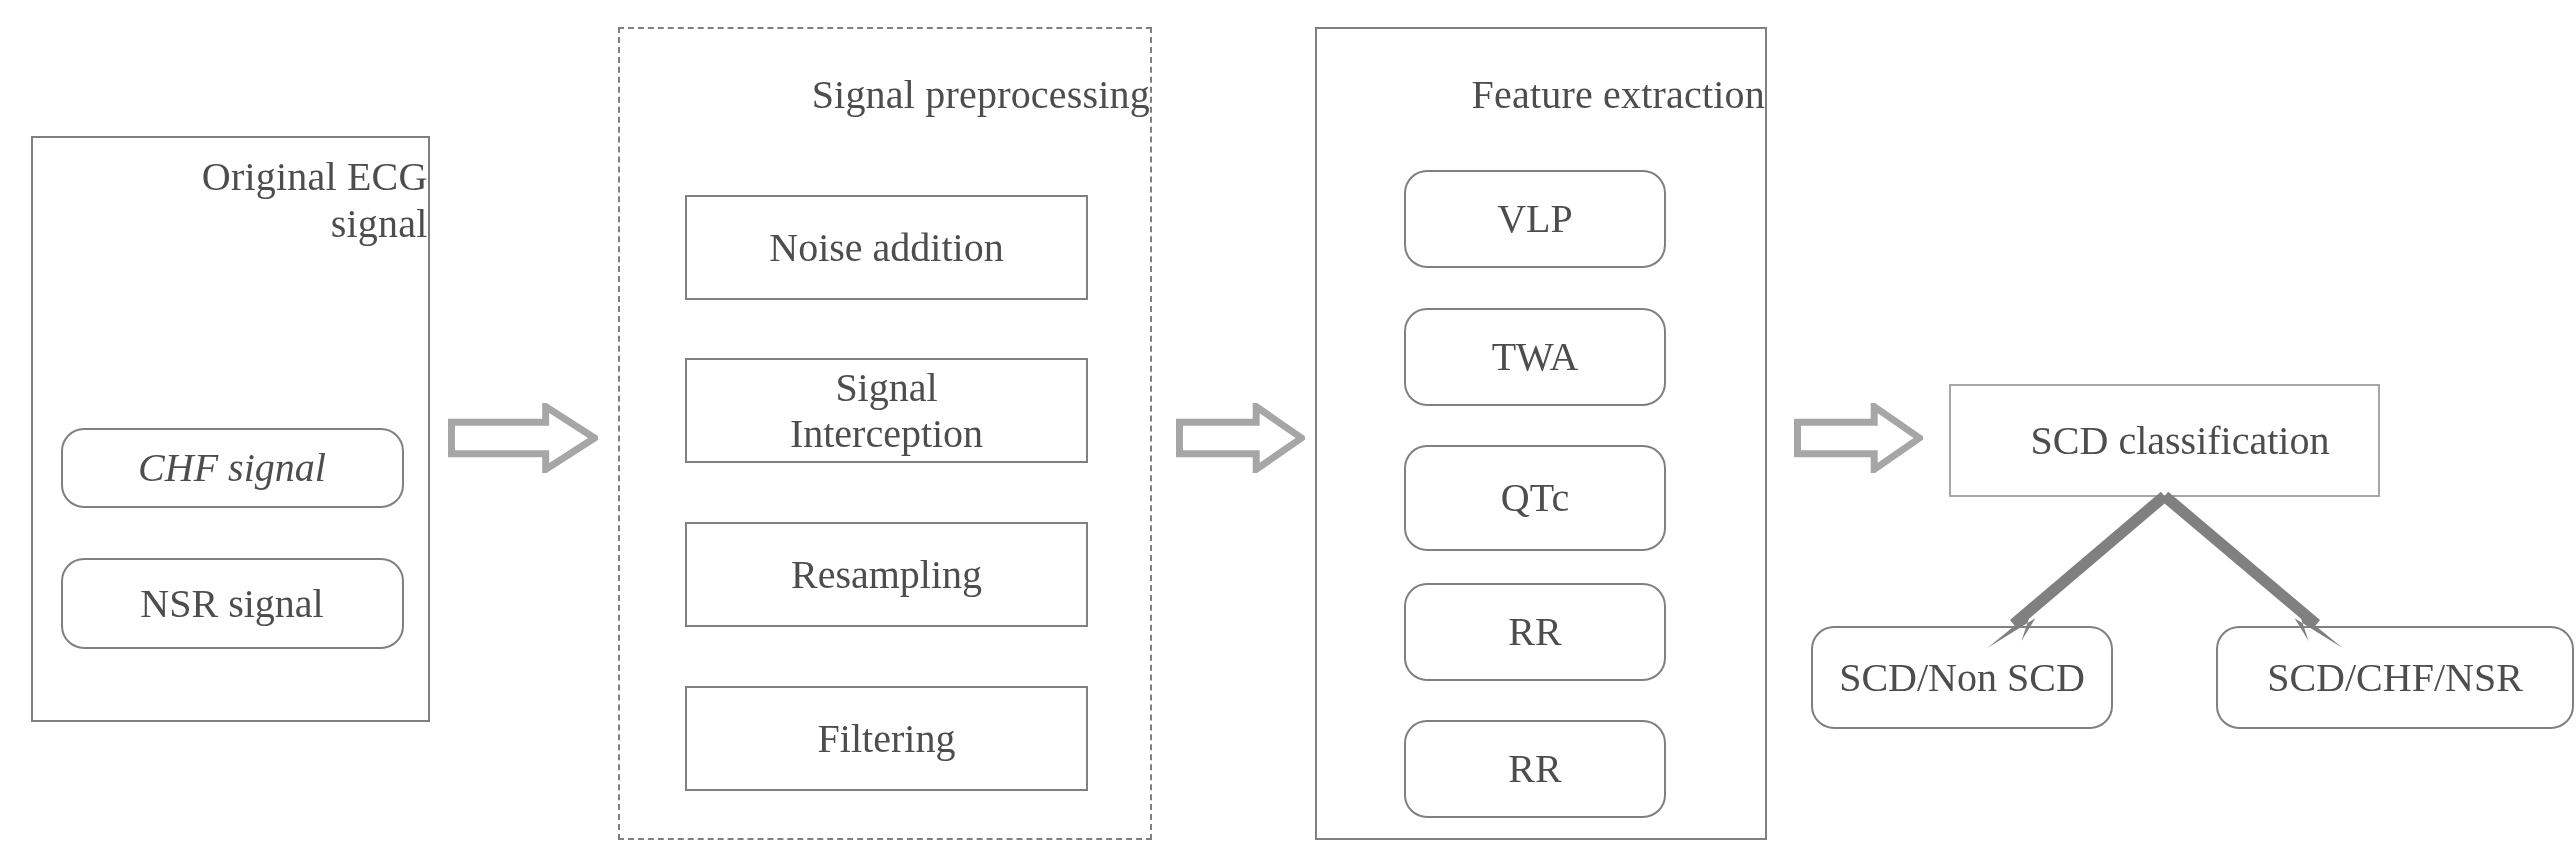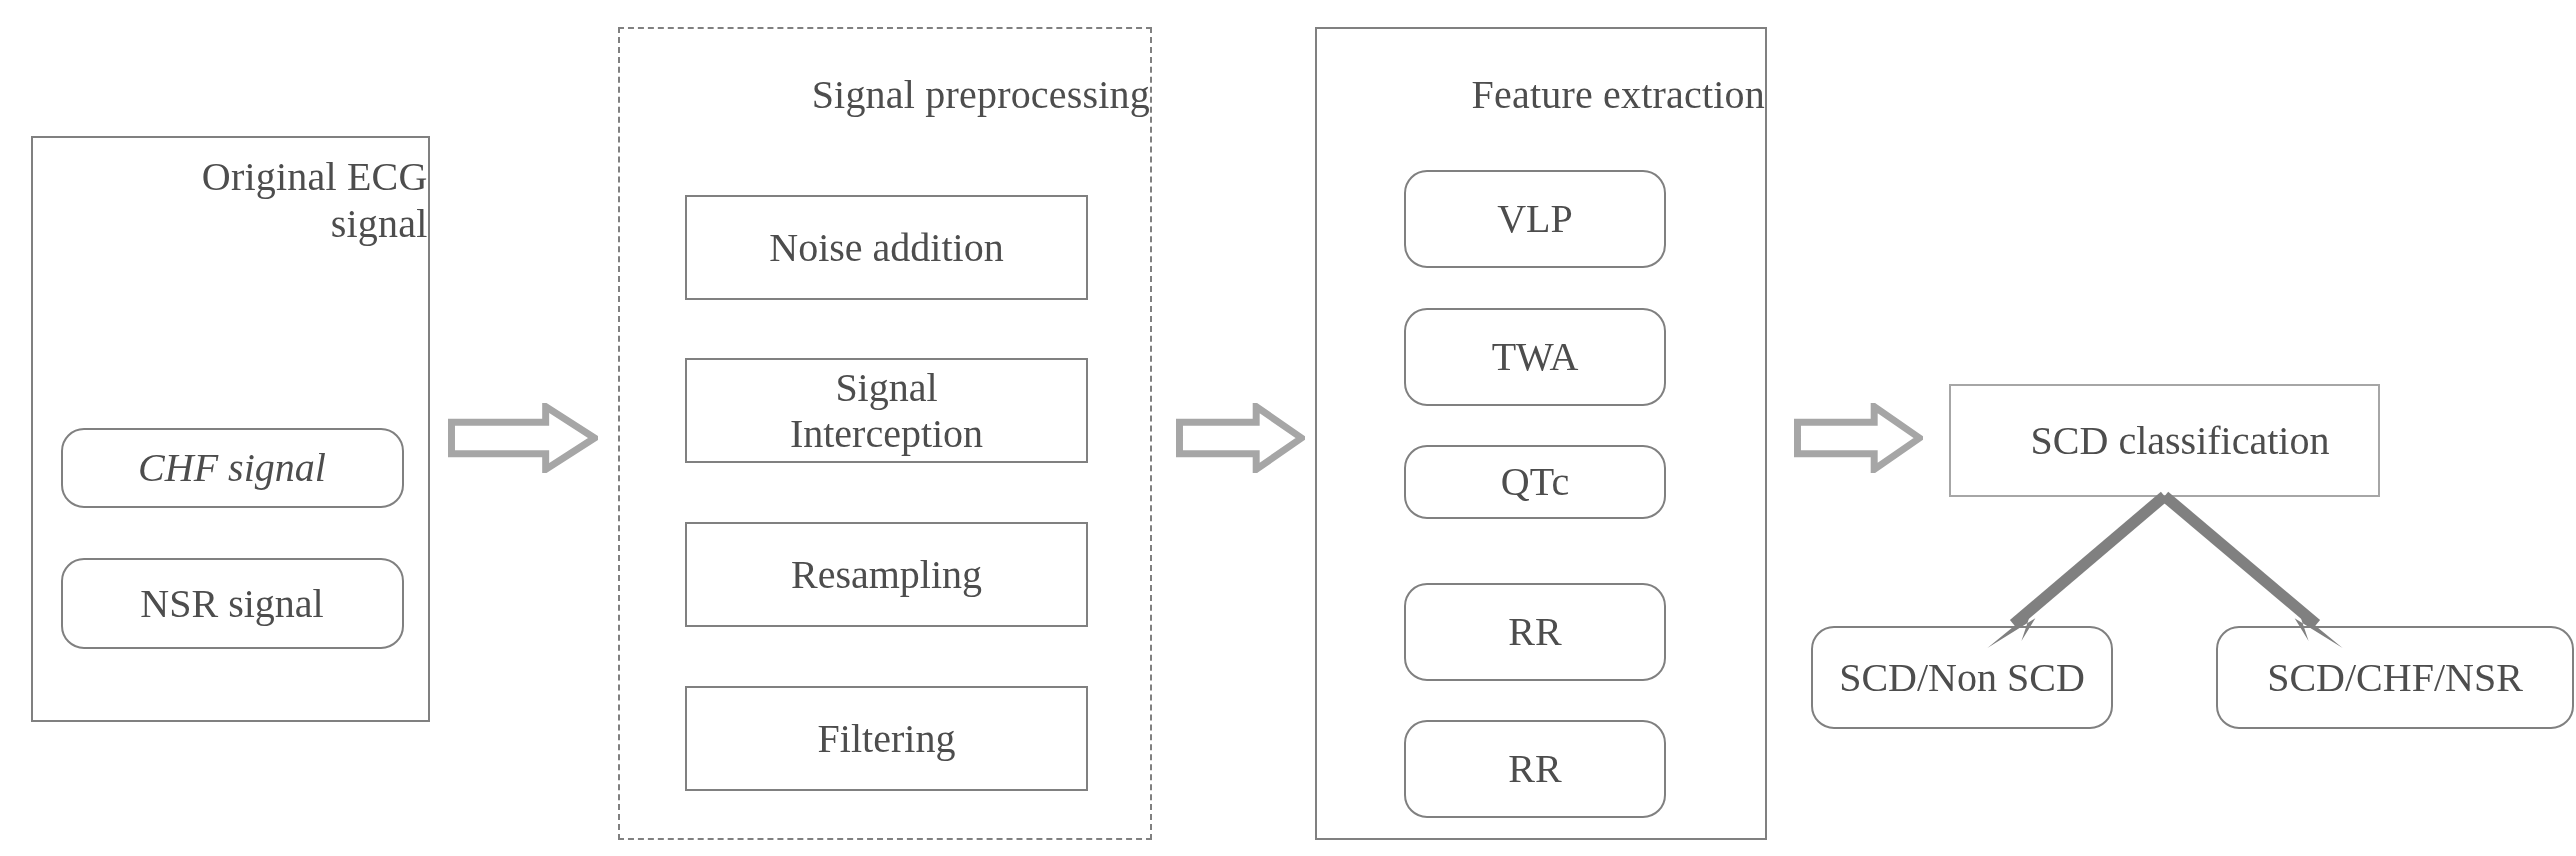--- a/index.html
+++ b/index.html
@@ -110,21 +110,21 @@
     </svg>
   </div>
 
   <div class="panel panel-solid" style="left:1315px; top:27px; width:452px; height:813px;">
     <div class="panel-title" style="top:42px;">Feature extraction</div>
 
     <div class="node node-round" style="left:87px; top:141px; width:262px; height:98px;">VLP</div>
 
     <div class="node node-round" style="left:87px; top:279px; width:262px; height:98px;">TWA</div>
 
-    <div class="node node-round" style="left:87px; top:416px; width:262px; height:74px;">QTc</div>
+    <div class="node node-round" style="left:87px; top:416px; width:262px; height:106px;">QTc</div>
 
     <div class="node node-round" style="left:87px; top:554px; width:262px; height:98px;">RR</div>
 
     <div class="node node-round" style="left:87px; top:691px; width:262px; height:98px;">RR</div>
   </div>
 
   <div class="block-arrow" style="left:1794px; top:403px; width:129px; height:70px;">
     <svg width="129" height="70" viewBox="0 0 148 80">
       <path d="M4 22 L92 22 L92 4 L144 40 L92 76 L92 58 L4 58 Z" fill="none" stroke="#a6a6a6" stroke-width="8" stroke-linejoin="miter"></path>
     </svg>

